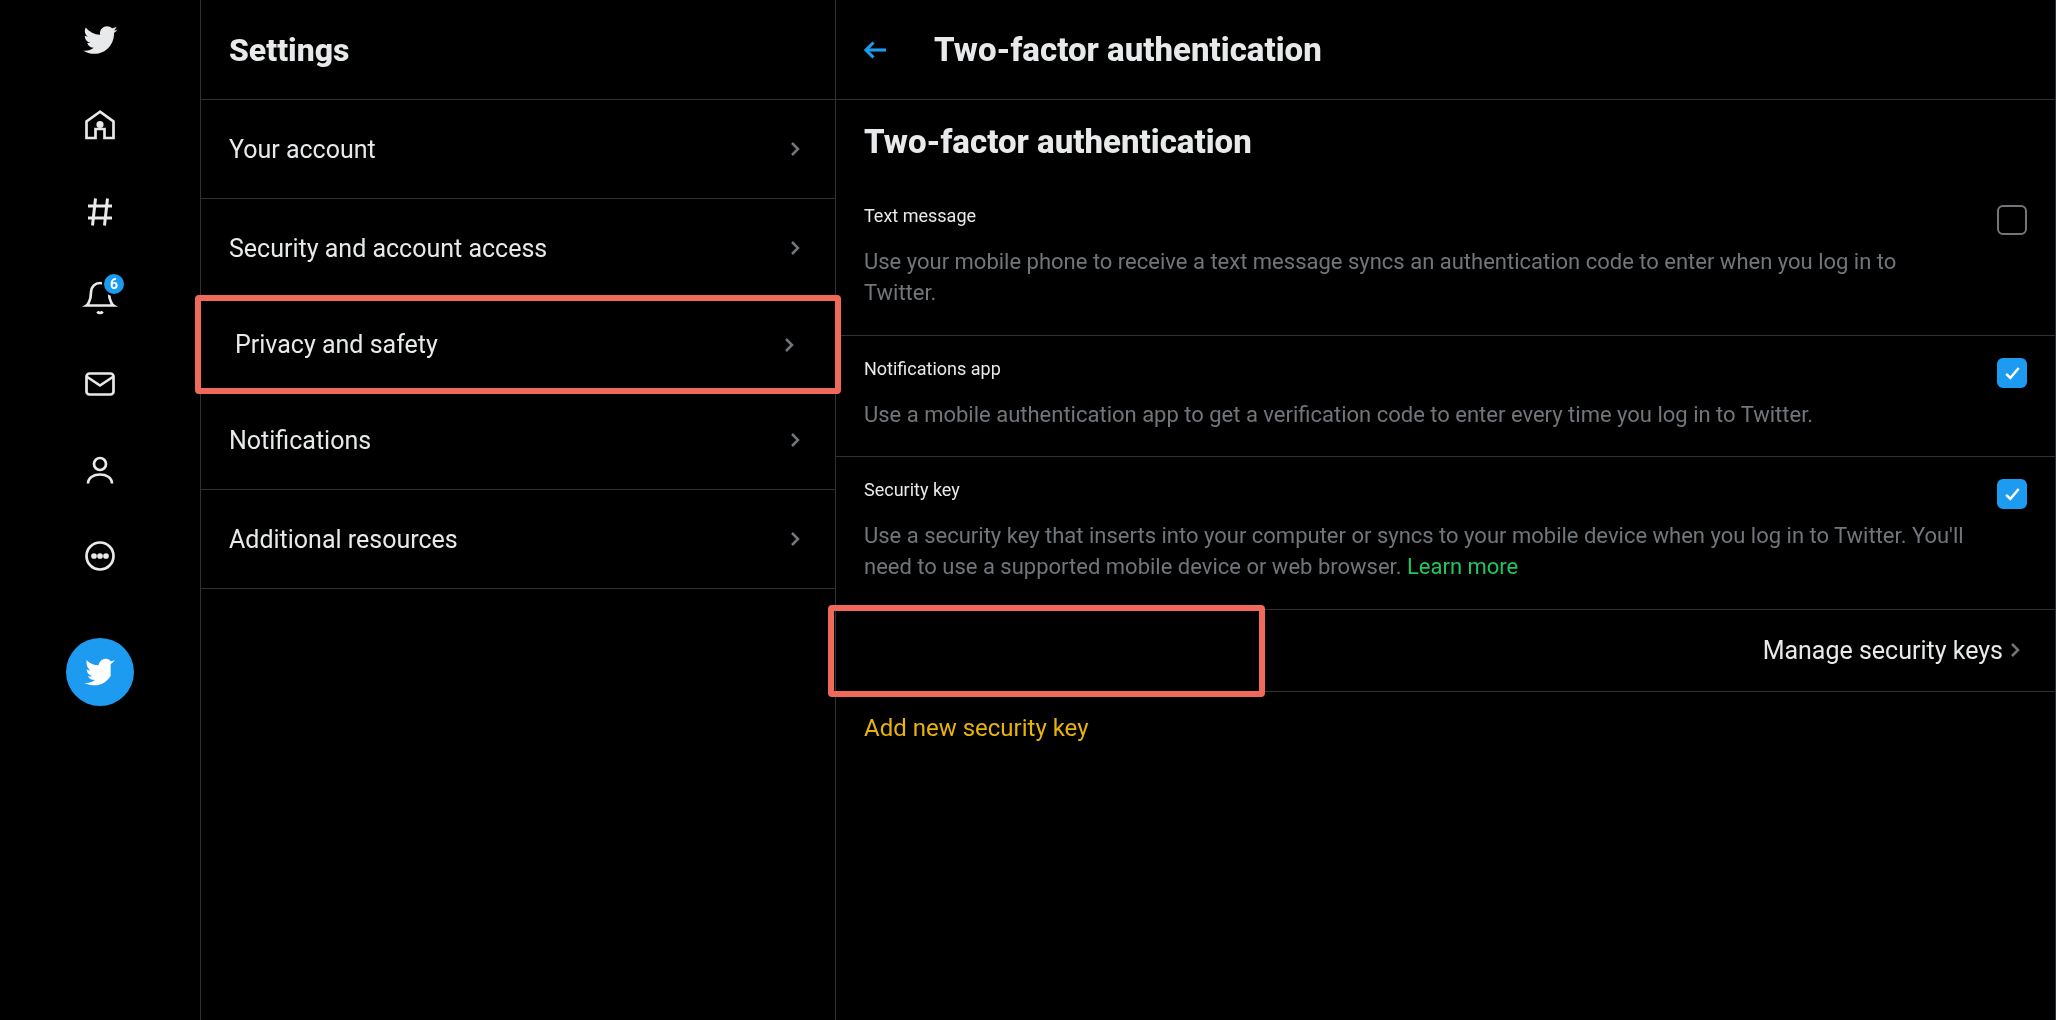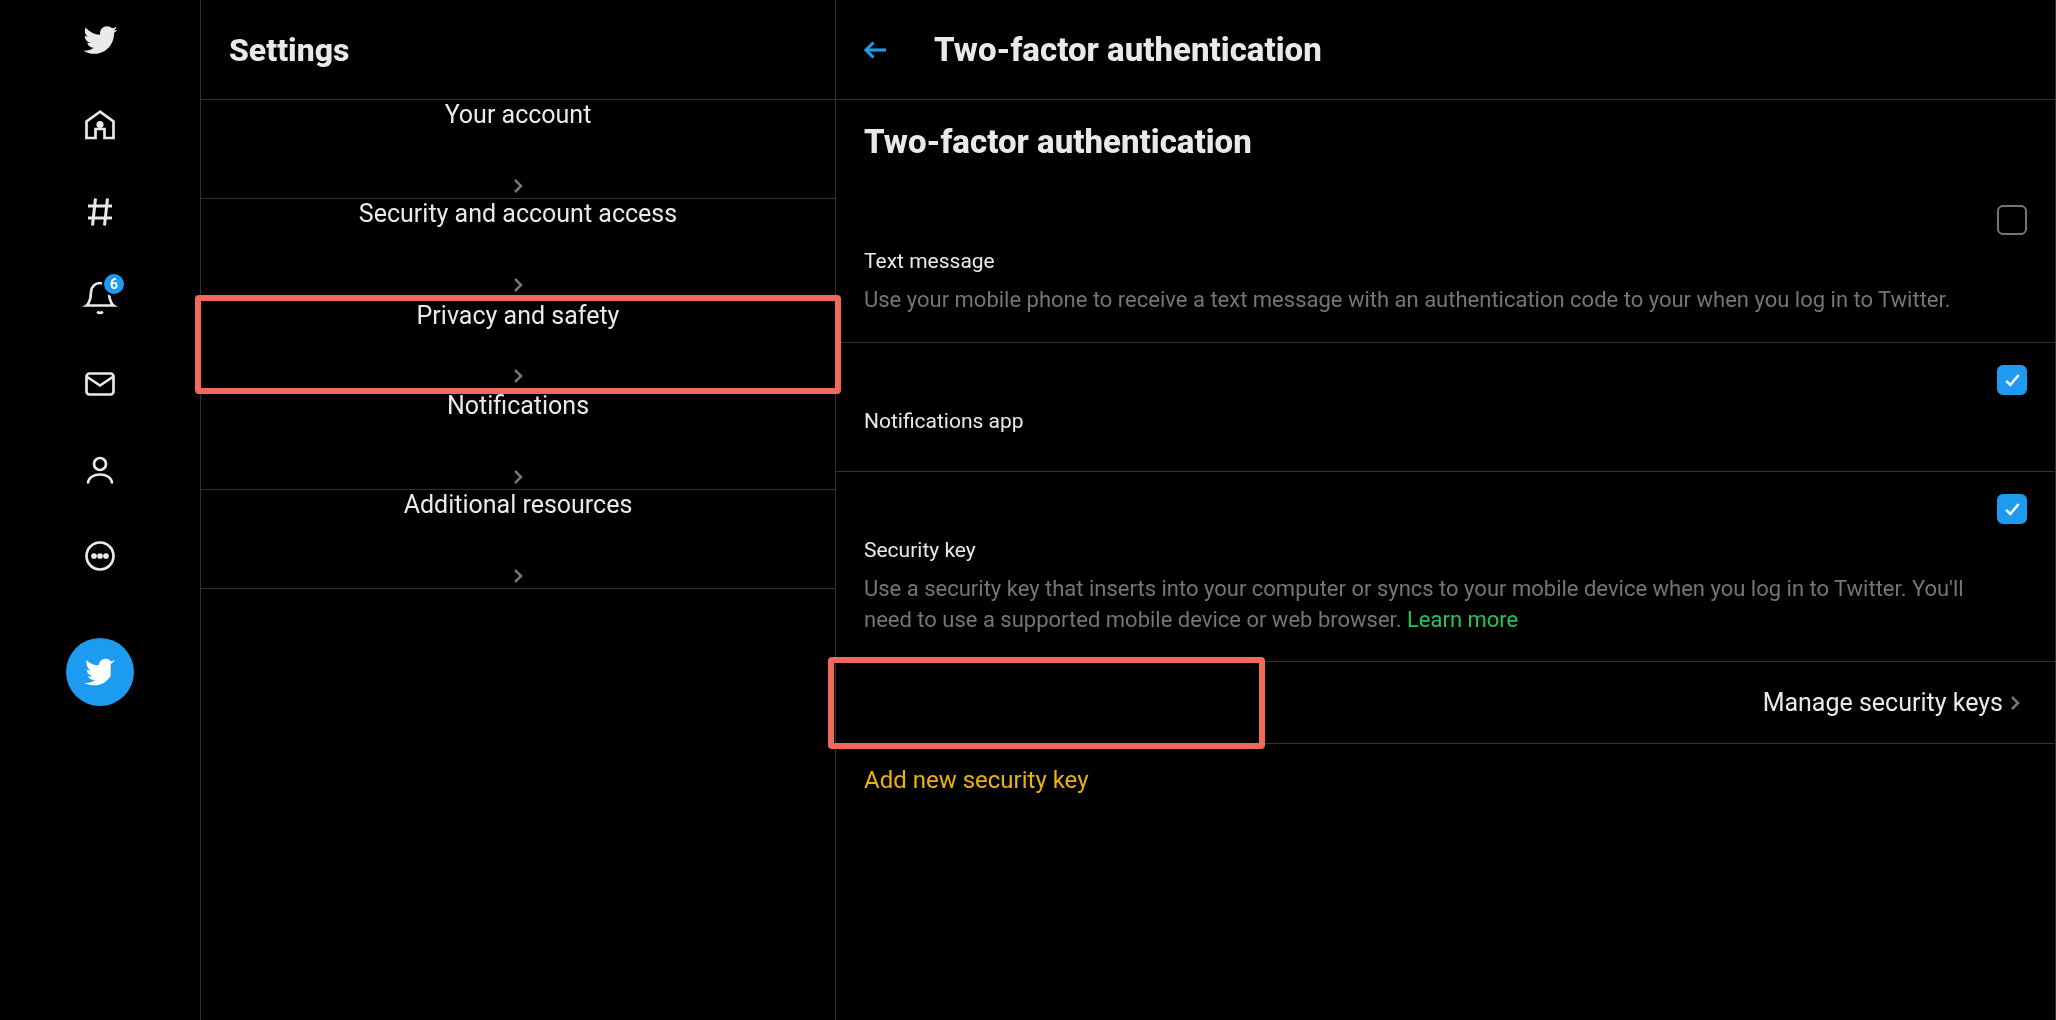--- a/index.html
+++ b/index.html
@@ -92,21 +92,20 @@
       height: 99px;
       display: flex;
       align-items: center;
       justify-content: space-between;
       padding: 0 28px;
       border-bottom: 1px solid #2f3336;
       cursor: pointer;
       font-size: 25px;
       color: #e7e9ea;
       position: relative;
-      flex-direction: column;
     }
     .settings-item.highlighted {
       border: 6px solid #ef6a5a;
       border-radius: 4px;
       margin: -3px -6px;
       z-index: 2;
       padding-left: 34px;
       padding-right: 34px;
     }
     .chevron {
@@ -155,23 +154,22 @@
       padding: 22px 28px 26px 28px;
       border-bottom: 1px solid #2f3336;
     }
     .option-row {
       display: flex;
       justify-content: space-between;
       align-items: flex-start;
       margin-bottom: 12px;
     }
     .option-label {
-      font-size: 21px;
-      color: #e7e9ea;
-      margin-top: 44px;
+      font-size: 18px;
+      color: #e7e9ea;
     }
     .option-desc {
       font-size: 22px;
       color: #71767b;
       line-height: 1.4;
       max-width: 1100px;
     }
     .option-desc a {
       color: #22c55e;
       text-decoration: none;
@@ -335,32 +333,33 @@
     <div class="main-title">Two-factor authentication</div>
   </div>
 
   <div class="section-title">Two-factor authentication</div>
 
   <div class="option-block">
     <div class="option-row">
       <div class="option-label">Text message</div>
       <div class="checkbox"></div>
     </div>
-    <div class="option-desc">Use your mobile phone to receive a text message with an authentication code to your when you log in to Twitter.</div>
+    <div class="option-desc">Use your mobile phone to receive a text message syncs an authentication code to enter when you log in to Twitter.</div>
   </div>
 
   <div class="option-block">
     <div class="option-row">
       <div class="option-label">Notifications app</div>
       <div class="checkbox checked">
         <svg viewBox="0 0 24 24" fill="none" stroke="currentColor" stroke-width="3">
             <polyline points="5 13 10 18 20 6"></polyline>
           </svg>
       </div>
     </div>
+    <div class="option-desc">Use a mobile authentication app to get a verification code to enter every time you log in to Twitter.</div>
   </div>
 
   <div class="option-block">
     <div class="option-row">
       <div class="option-label">Security key</div>
       <div class="checkbox checked">
         <svg viewBox="0 0 24 24" fill="none" stroke="currentColor" stroke-width="3">
             <polyline points="5 13 10 18 20 6"></polyline>
           </svg>
       </div>

